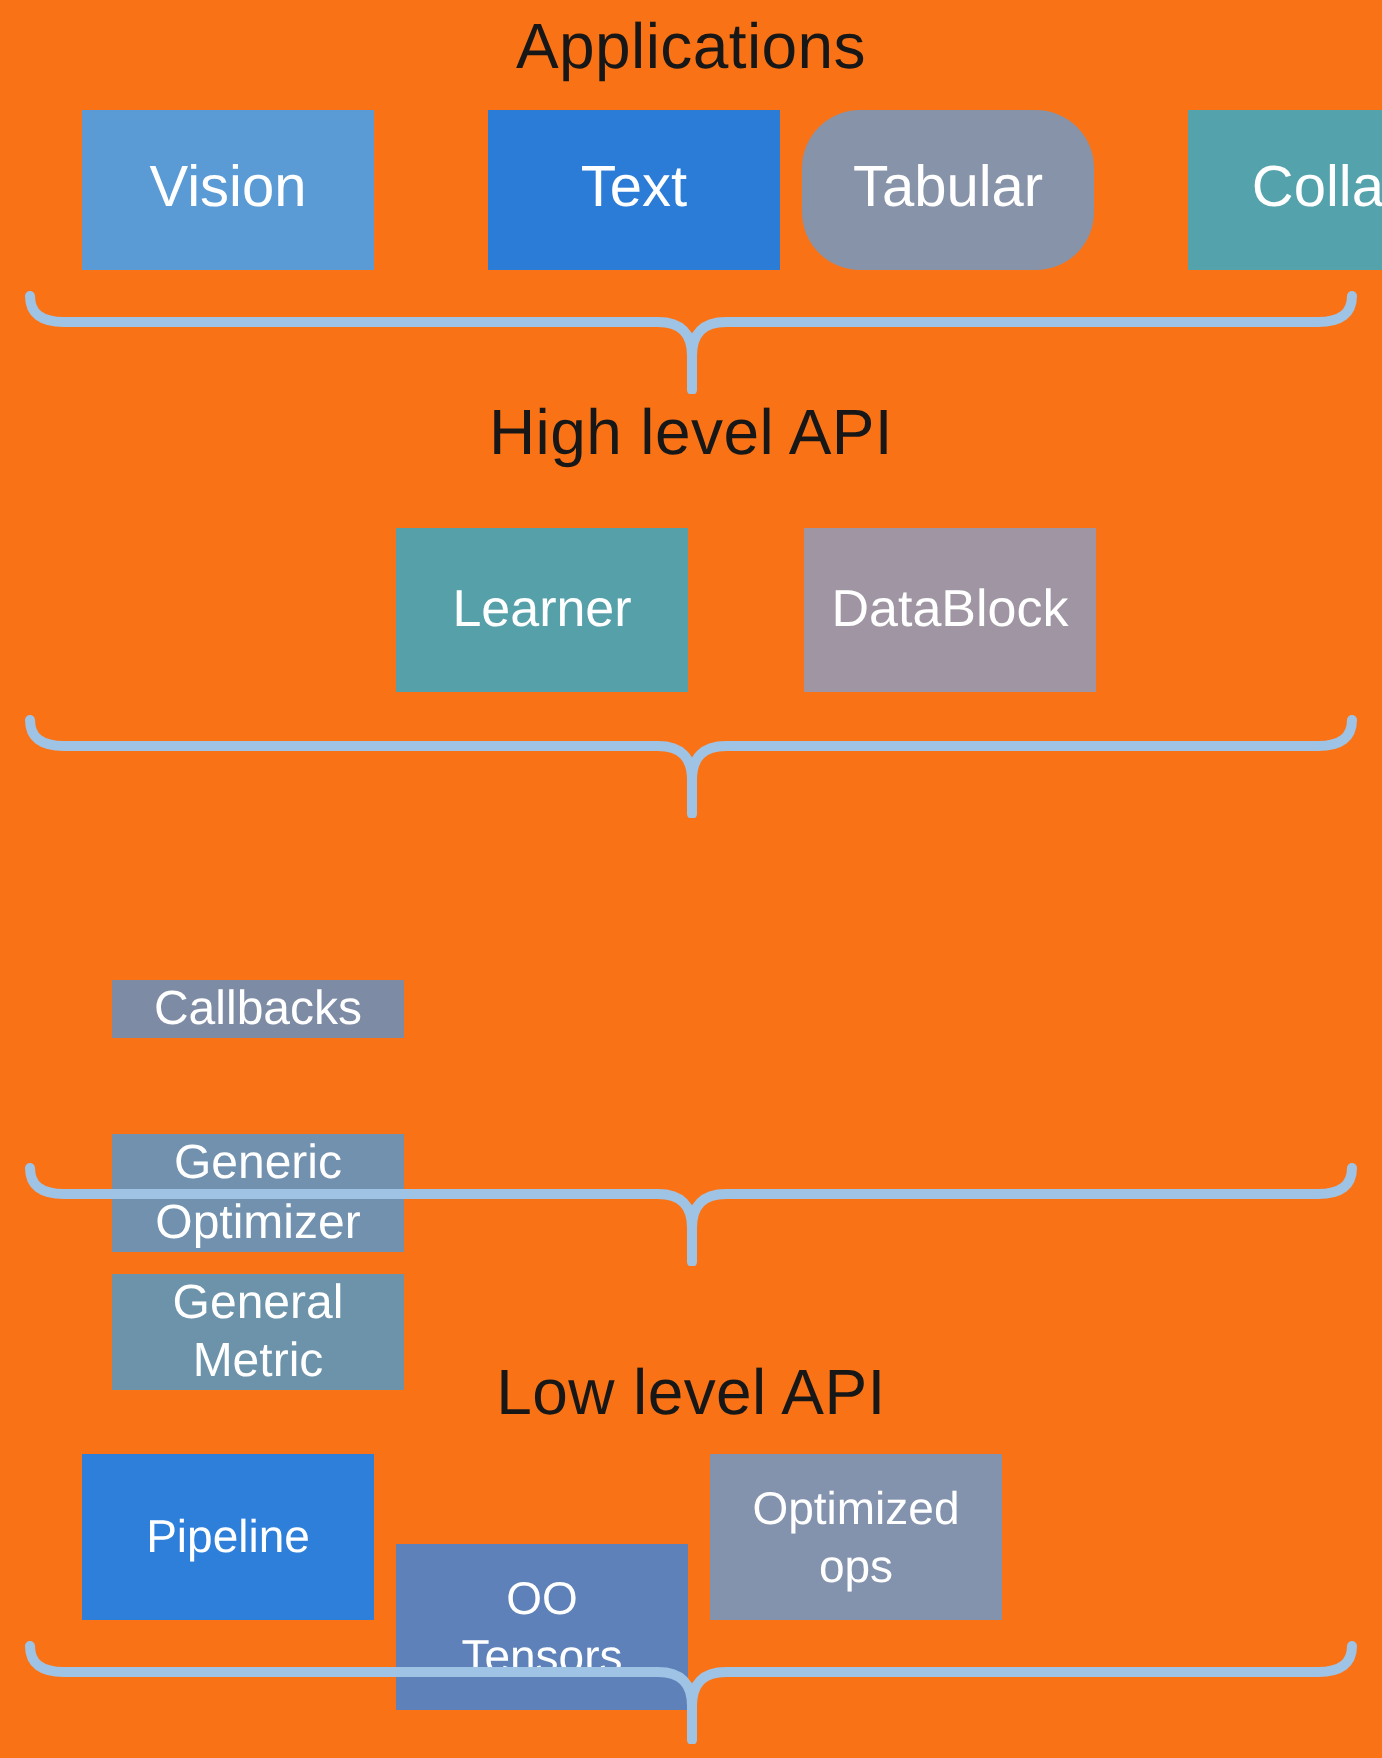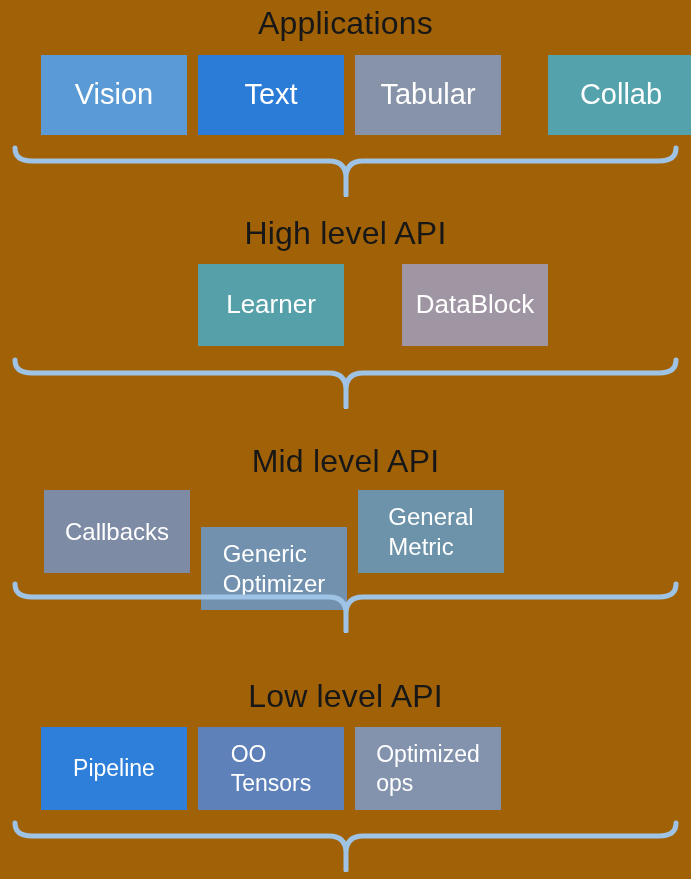--- a/index.html
+++ b/index.html
@@ -5,21 +5,21 @@
   html, body {
     margin: 0;
     padding: 0;
     background: #ffffff;
     font-family: "Liberation Sans", sans-serif;
   }
   .canvas {
     position: relative;
     width: 691px;
     height: 879px;
-    background: #a16207;
+    background: #f97316;
     overflow: hidden;
   }
   .section-title {
     position: absolute;
     left: 0;
     width: 691px;
     text-align: center;
     color: #171717;
     font-size: 32px;
     font-weight: 500;
@@ -29,35 +29,35 @@
   .row {
     position: absolute;
     display: flex;
     gap: 11px;
   }
   .box {
     width: 146px;
     display: flex;
     align-items: center;
     justify-content: center;
-    text-align: left;
+    text-align: center;
     color: #ffffff;
     white-space: pre-line;
     line-height: 1.22;
   }
   .row-1 { left: 41px; top: 55px;  height: 80px; }
   .row-1 .box { height: 80px; font-size: 29px; }
   .row-2 { left: 198px; top: 264px; height: 82px; }
   .row-2 .box { height: 82px; font-size: 26px; }
-  .row-3 { left: 44px; top: 490px; height: 69px; }
+  .row-3 { left: 56px; top: 490px; height: 69px; flex-direction: column; }
   .row-3 .box { height: 83px; font-size: 24px; }
   .row-4 { left: 41px; top: 727px; height: 83px; }
   .row-4 .box { height: 83px; font-size: 23px; }
   .title-1 { top: 5px; }
-  .title-2 { top: 215px; }
+  .title-2 { top: 198px; }
   .title-3 { top: 443px; }
   .title-4 { top: 678px; }
   .brace {
     position: absolute;
     left: 0;
     width: 691px;
     height: 52px;
   }
   .brace-1 { top: 145px; }
   .brace-2 { top: 357px; }
@@ -65,53 +65,52 @@
   .brace-4 { top: 820px; }
 </style>
 </head>
 <body>
 
 <div class="canvas">
 
   <div class="section-title title-1">Applications</div>
   <div class="row row-1">
     <div class="box" style="background: rgb(91, 155, 213);"><span>Vision</span></div>
-    <div class="box" style="background: rgb(43, 124, 215);"><span>Text</span></div>
-    <div class="box" style="background: rgb(135, 147, 169);"><span>Tabular</span></div>
+    <div class="box" style="background: rgb(43, 124, 215); margin-left: 46px;"><span>Text</span></div>
+    <div class="box" style="background: rgb(135, 147, 169); border-radius: 29px;"><span>Tabular</span></div>
     <div class="box" style="background: rgb(84, 163, 172); margin-left: 36px;"><span>Collab</span></div>
   </div>
   <svg class="brace brace-1" viewBox="0 0 691 52" xmlns="http://www.w3.org/2000/svg">
     <path d="M 15 3 Q 15 16 32 16 L 329 16 Q 346 16 346 33 L 346 50 M 676 3 Q 676 16 659 16 L 363 16 Q 346 16 346 33 L 346 50" fill="none" stroke="#9FC3E5" stroke-width="5" stroke-linecap="round" stroke-linejoin="round"></path>
   </svg>
 
   <div class="section-title title-2">High level API</div>
   <div class="row row-2">
     <div class="box" style="background: rgb(85, 160, 169);"><span>Learner</span></div>
     <div class="box" style="background: rgb(160, 150, 163); margin-left: 47px;"><span>DataBlock</span></div>
   </div>
   <svg class="brace brace-2" viewBox="0 0 691 52" xmlns="http://www.w3.org/2000/svg">
     <path d="M 15 3 Q 15 16 32 16 L 329 16 Q 346 16 346 33 L 346 50 M 676 3 Q 676 16 659 16 L 363 16 Q 346 16 346 33 L 346 50" fill="none" stroke="#9FC3E5" stroke-width="5" stroke-linecap="round" stroke-linejoin="round"></path>
   </svg>
 
-  <div class="section-title title-3">Mid level API</div>
   <div class="row row-3">
     <div class="box" style="background: rgb(126, 139, 164);"><span>Callbacks</span></div>
     <div class="box" style="background: rgb(113, 145, 174); margin-top: 37px;"><span>Generic
 Optimizer</span></div>
     <div class="box" style="background: rgb(108, 147, 170);"><span>General
 Metric</span></div>
   </div>
   <svg class="brace brace-3" viewBox="0 0 691 52" xmlns="http://www.w3.org/2000/svg">
     <path d="M 15 3 Q 15 16 32 16 L 329 16 Q 346 16 346 33 L 346 50 M 676 3 Q 676 16 659 16 L 363 16 Q 346 16 346 33 L 346 50" fill="none" stroke="#9FC3E5" stroke-width="5" stroke-linecap="round" stroke-linejoin="round"></path>
   </svg>
 
   <div class="section-title title-4">Low level API</div>
   <div class="row row-4">
     <div class="box" style="background: rgb(46, 127, 217);"><span>Pipeline</span></div>
-    <div class="box" style="background: rgb(93, 129, 184);"><span>OO
+    <div class="box" style="background: rgb(93, 129, 184); margin-top: 45px;"><span>OO
 Tensors</span></div>
     <div class="box" style="background: rgb(132, 147, 173);"><span>Optimized
 ops</span></div>
   </div>
   <svg class="brace brace-4" viewBox="0 0 691 52" xmlns="http://www.w3.org/2000/svg">
     <path d="M 15 3 Q 15 16 32 16 L 329 16 Q 346 16 346 33 L 346 50 M 676 3 Q 676 16 659 16 L 363 16 Q 346 16 346 33 L 346 50" fill="none" stroke="#9FC3E5" stroke-width="5" stroke-linecap="round" stroke-linejoin="round"></path>
   </svg>
 
 </div>
 

